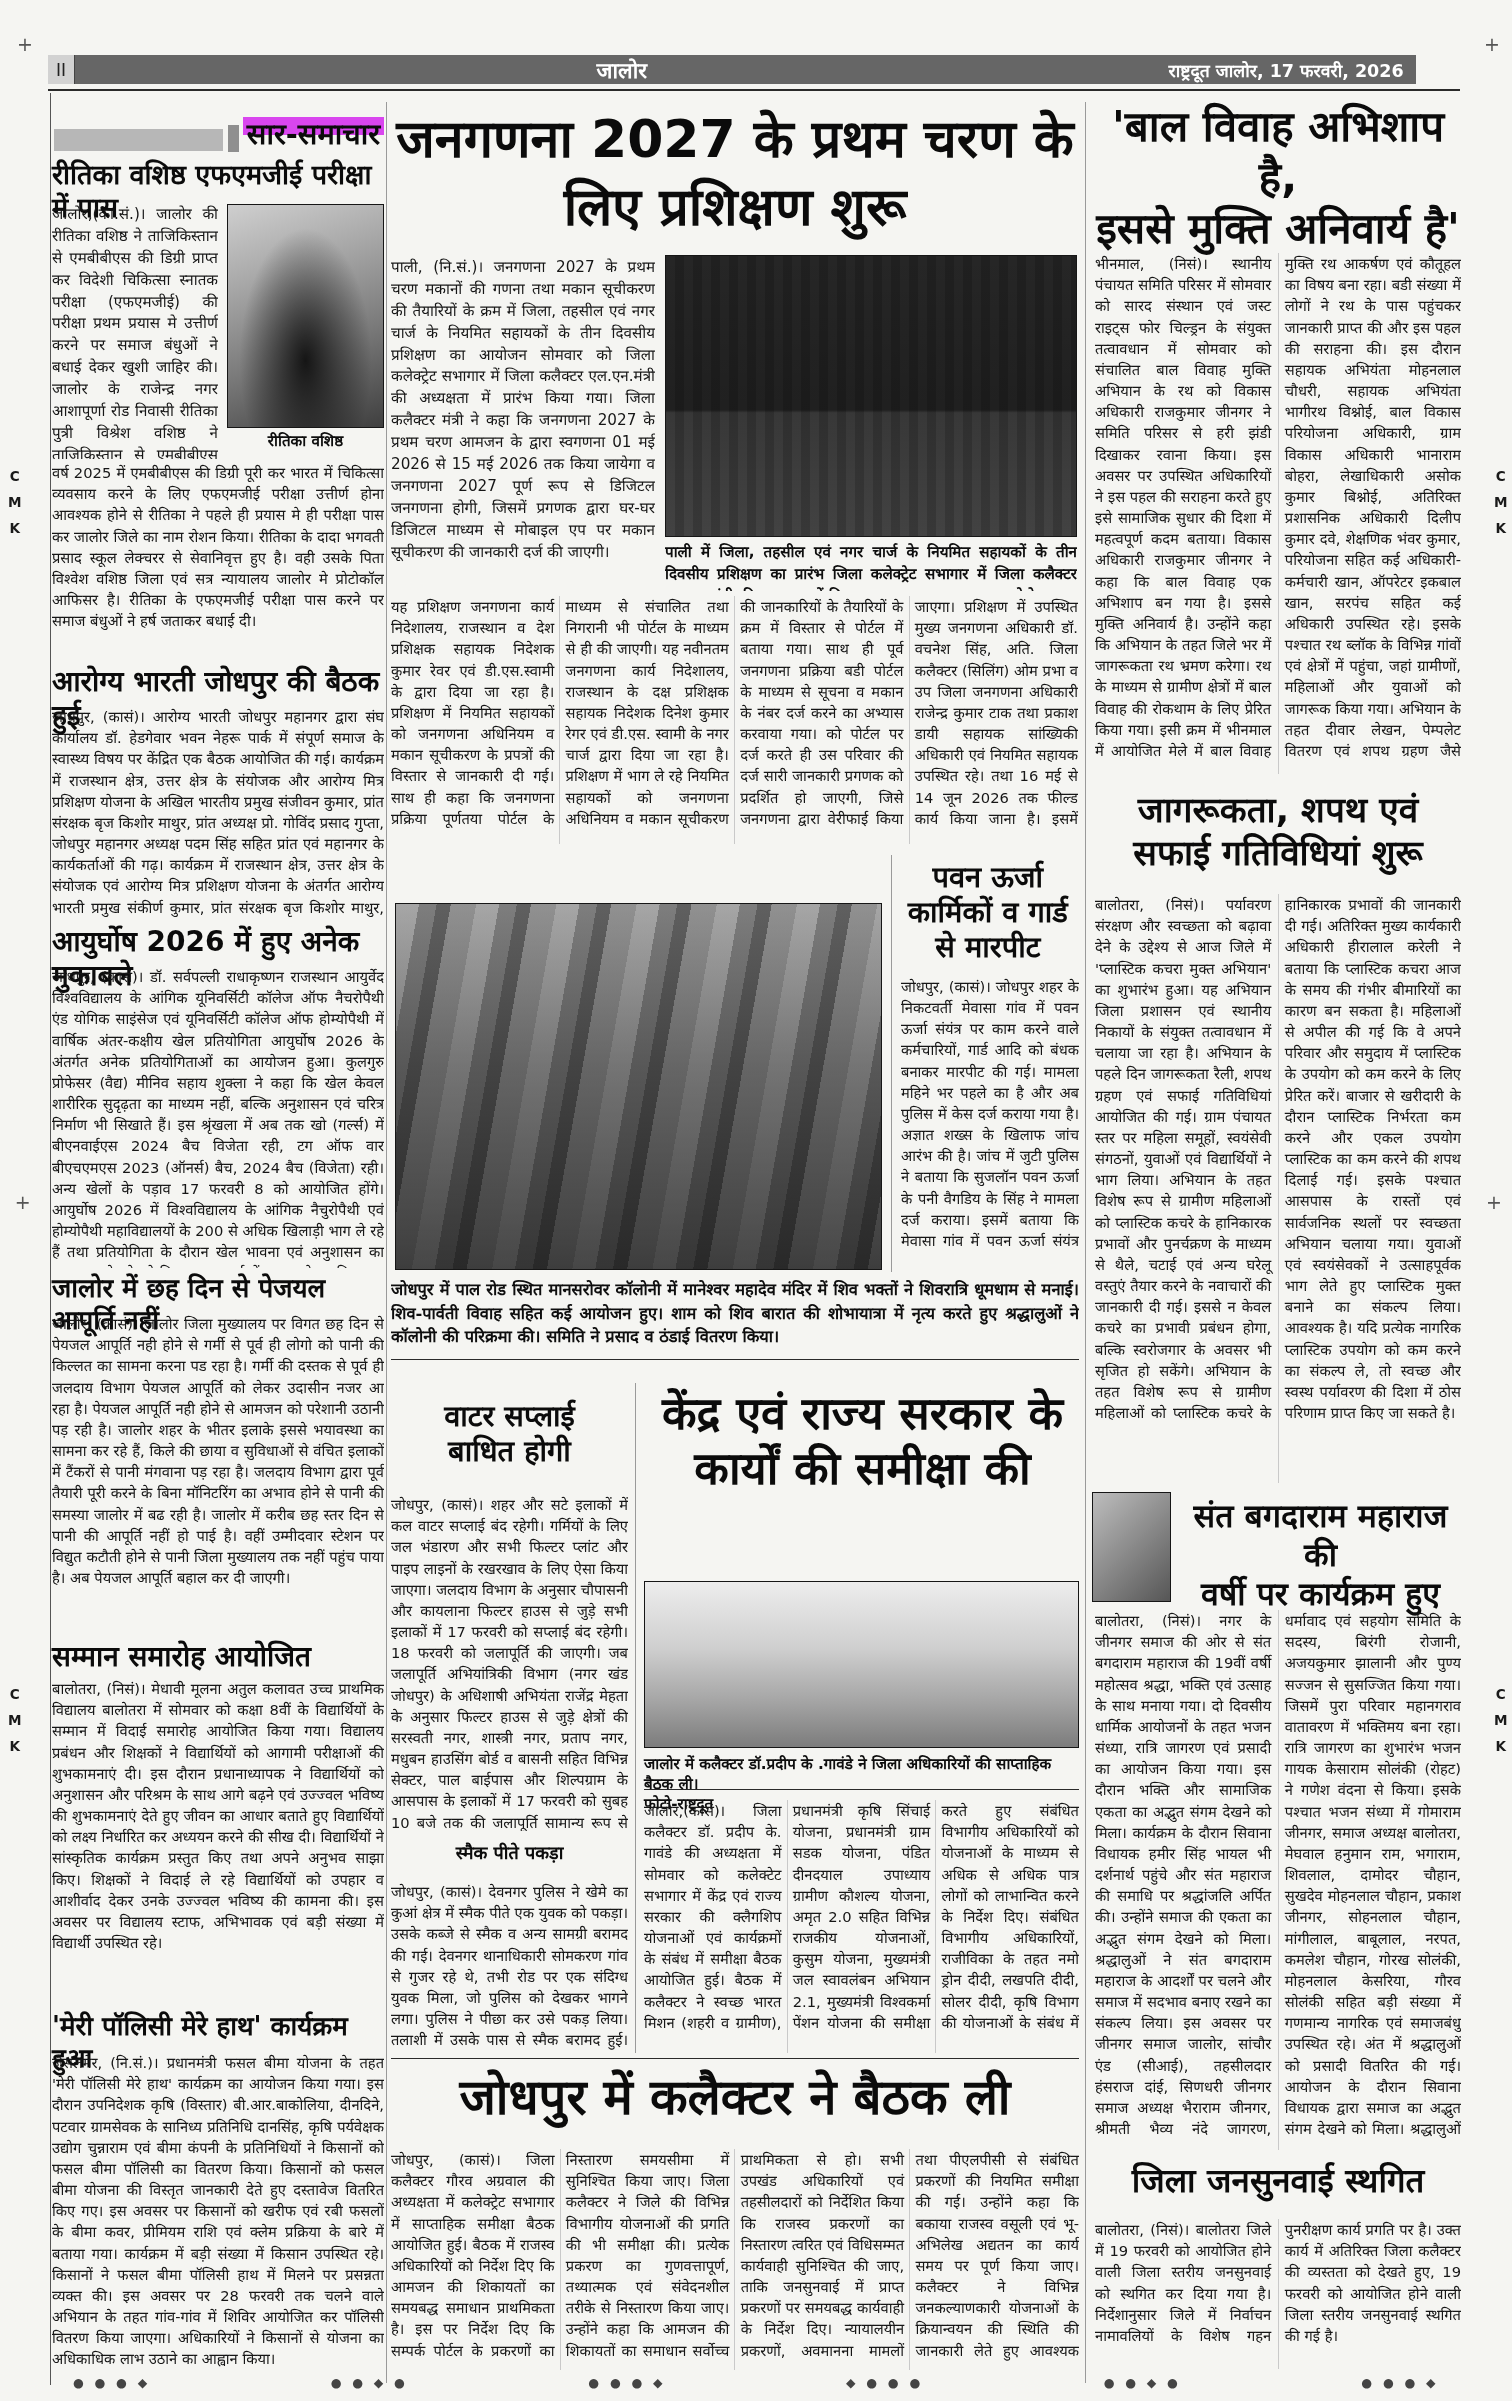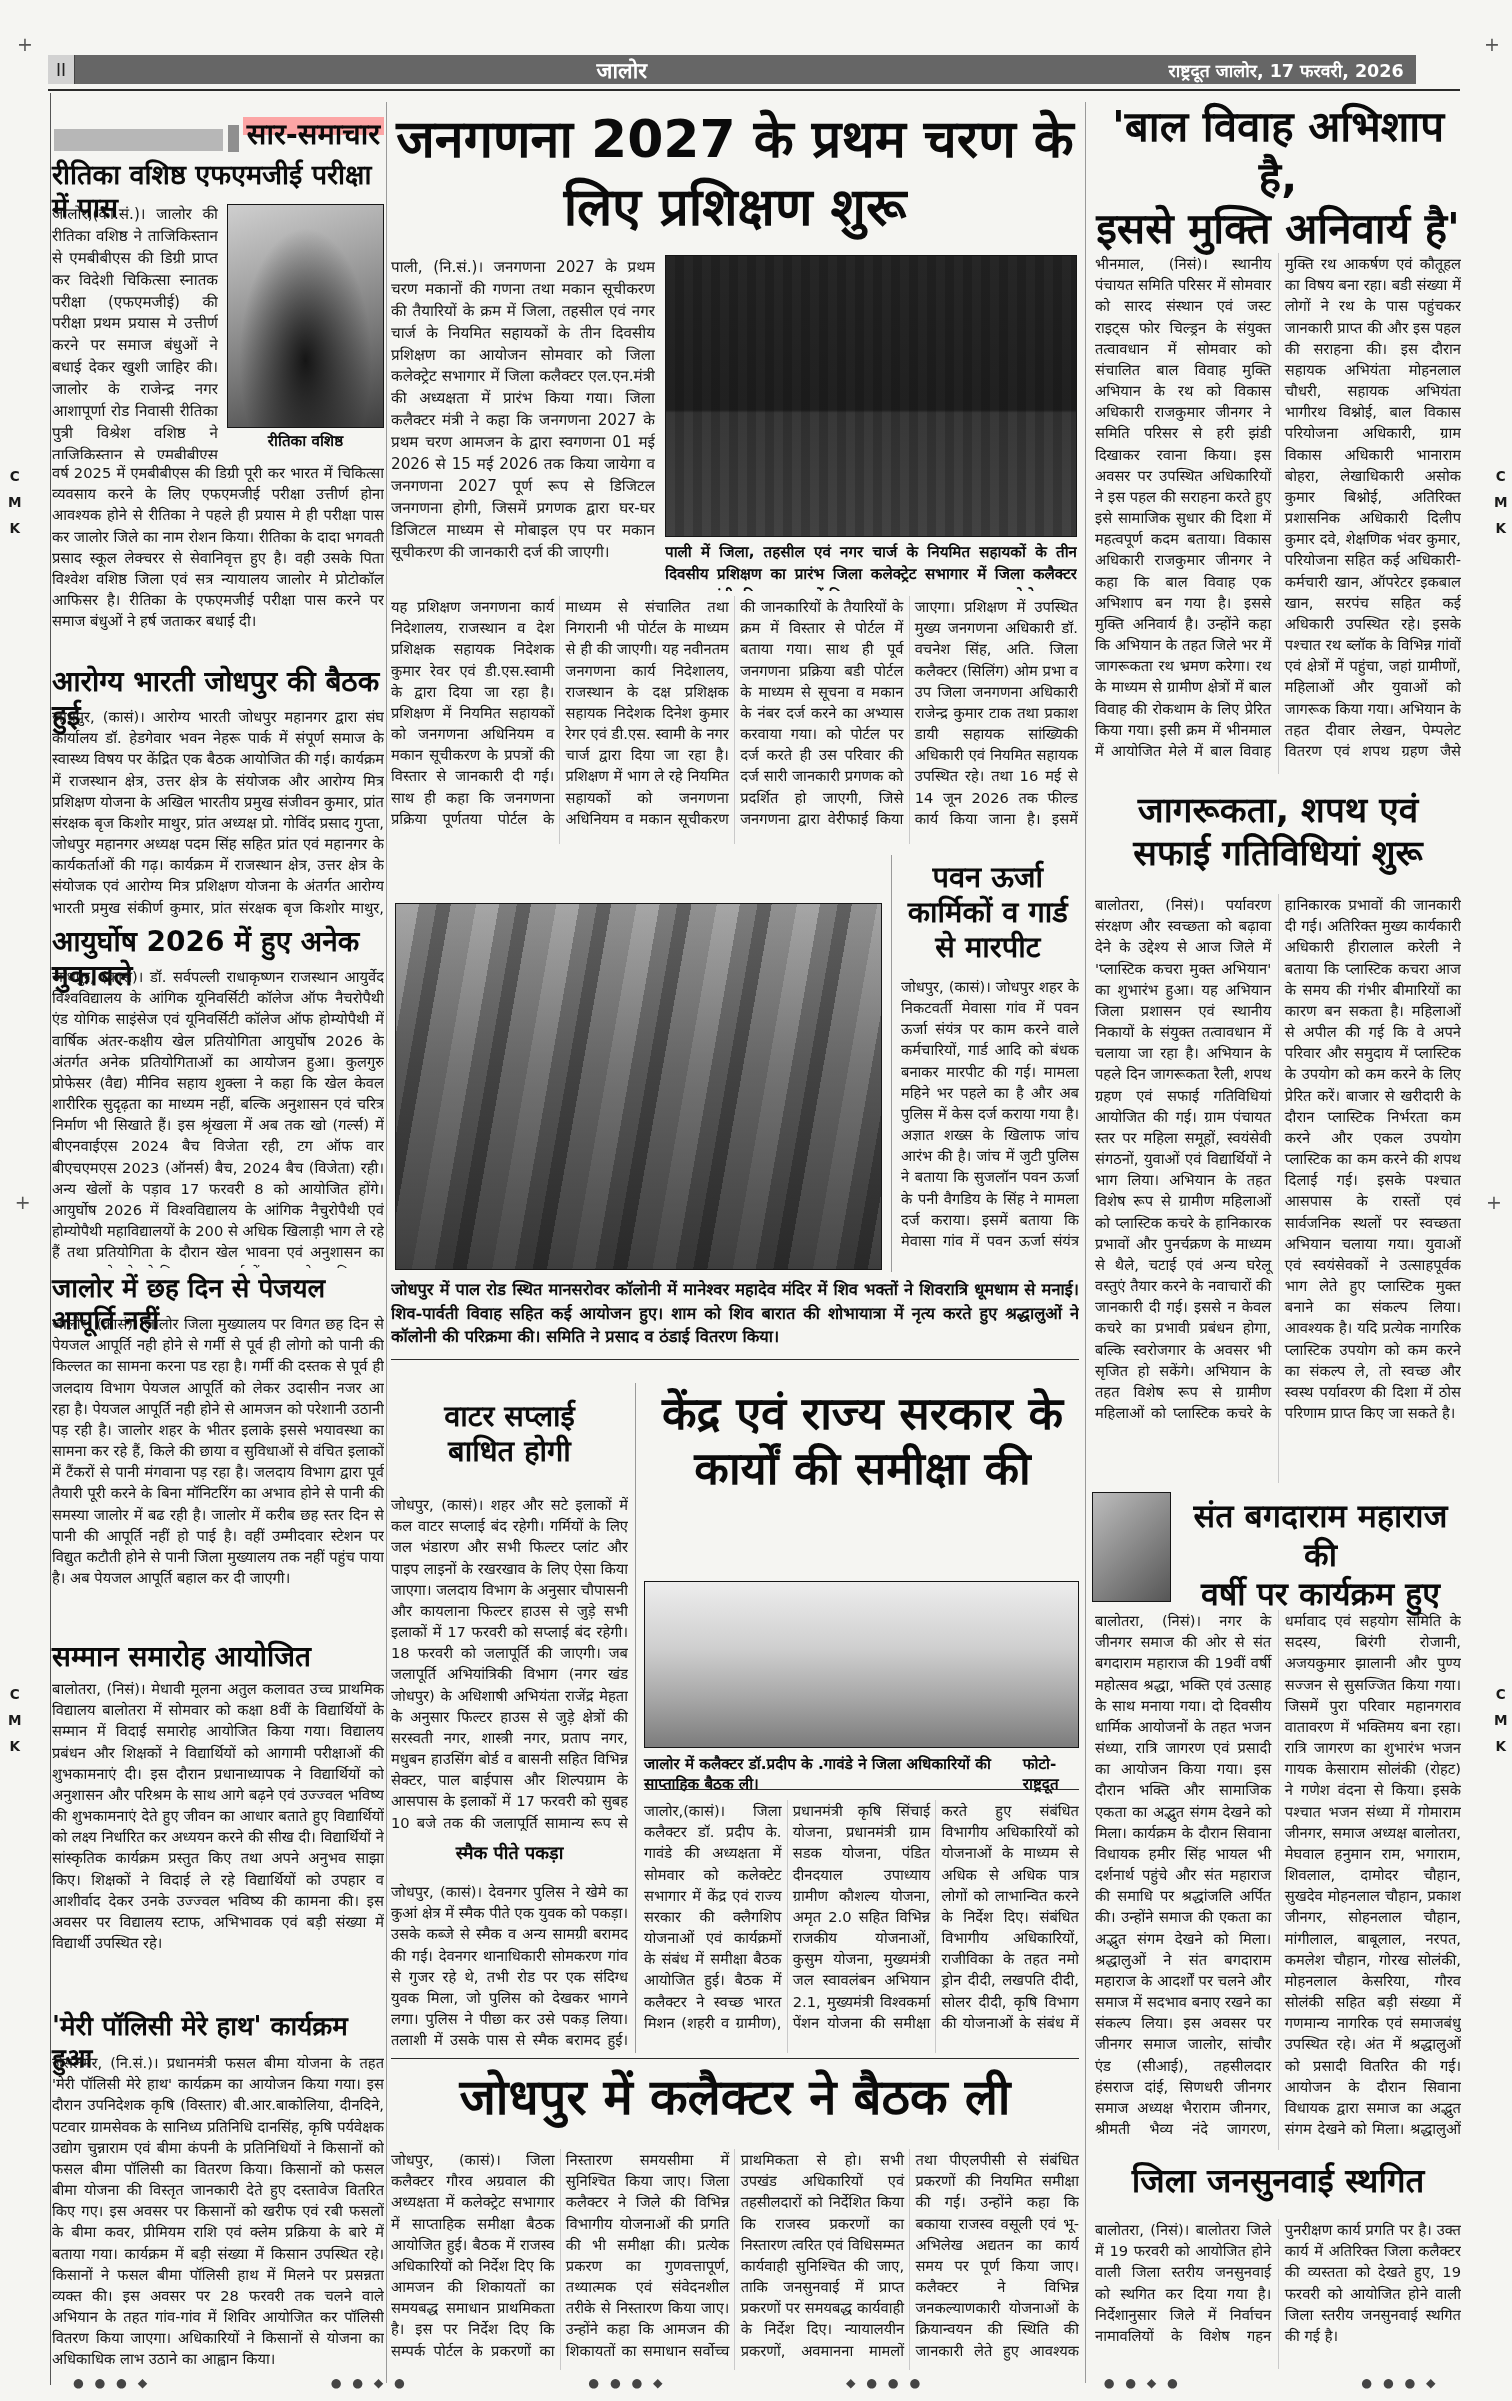--- a/index.html
+++ b/index.html
@@ -51,21 +51,21 @@
     <div style="padding-right:12.4px;font-size:17.5px;font-weight:700;">राष्ट्रदूत जालोर, 17 फरवरी, 2026</div>
   </div>
   <div class="abs rule" style="left:48px;top:89px;width:1412px;height:1.7px;"></div>
 
   <div class="abs" style="left:50px;top:93px;width:1.1px;height:2292px;background:#555;"></div>
   <div class="abs" style="left:386px;top:102px;width:1.1px;height:2281px;background:#9a9a9a;"></div>
   <div class="abs" style="left:1085px;top:102px;width:1.1px;height:2281px;background:#9a9a9a;"></div>
 
   <div class="abs" style="left:54px;top:129px;width:169px;height:21.5px;background:#b7b7b7;"></div>
   <div class="abs" style="left:228px;top:125px;width:11.3px;height:27px;background:#8f8f8f;"></div>
-  <div class="abs hl center" style="left:243px;top:117px;width:141px;height:18px;background:#fca5a5;font-size:29px;line-height:35px;">सार-समाचार</div>
+  <div class="abs hl center" style="left:243px;top:117px;width:141px;height:18px;background:#d946ef;font-size:29px;line-height:35px;">सार-समाचार</div>
 
   <div class="abs hl" style="left:52px;top:159px;width:333px;font-size:27px;">रीतिका वशिष्ठ एफएमजीई परीक्षा में पास</div>
   <div class="abs body-text" style="left:52px;top:204px;width:166px;height:255px;font-size:15.2px;">जालोर,(का.सं.)। जालोर की रीतिका वशिष्ठ ने ताजिकिस्तान से एमबीबीएस की डिग्री प्राप्त कर विदेशी चिकित्सा स्नातक परीक्षा (एफएमजीई) की परीक्षा प्रथम प्रयास मे उत्तीर्ण करने पर समाज बंधुओं ने बधाई देकर खुशी जाहिर की। जालोर के राजेन्द्र नगर आशापूर्णा रोड निवासी रीतिका पुत्री विश्रेश वशिष्ठ ने ताजिकिस्तान से एमबीबीएस की डिग्री प्राप्त की।</div>
   <div class="abs photo" style="left:227px;top:204px;width:157px;height:224px;background:linear-gradient(160deg,#cfcfcf 0%,#a8a8a8 30%,#7b7b7b 62%,#3f3f3f 100%),radial-gradient(ellipse at 50% 70%,#2e2e2e 0%,transparent 60%);background-blend-mode:multiply;"></div>
   <div class="abs caption center" style="left:227px;top:430px;width:157px;font-size:15.2px;">रीतिका वशिष्ठ</div>
   <div class="abs body-text" style="left:52px;top:462px;width:332px;height:196px;">वर्ष 2025 में एमबीबीएस की डिग्री पूरी कर भारत में चिकित्सा व्यवसाय करने के लिए एफएमजीई परीक्षा उत्तीर्ण होना आवश्यक होने से रीतिका ने पहले ही प्रयास मे ही परीक्षा पास कर जालोर जिले का नाम रोशन किया। रीतिका के दादा भगवती प्रसाद स्कूल लेक्चरर से सेवानिवृत्त हुए है। वही उसके पिता विश्वेश वशिष्ठ जिला एवं सत्र न्यायालय जालोर मे प्रोटोकॉल आफिसर है। रीतिका के एफएमजीई परीक्षा पास करने पर समाज बंधुओं ने हर्ष जताकर बधाई दी।</div>
 
   <div class="abs hl" style="left:52px;top:665px;width:333px;font-size:28px;">आरोग्य भारती जोधपुर की बैठक हुई</div>
   <div class="abs body-text" style="left:52px;top:706px;width:332px;height:213px;">जोधपुर, (कासं)। आरोग्य भारती जोधपुर महानगर द्वारा संघ कार्यालय डॉ. हेडगेवार भवन नेहरू पार्क में संपूर्ण समाज के स्वास्थ्य विषय पर केंद्रित एक बैठक आयोजित की गई। कार्यक्रम में राजस्थान क्षेत्र, उत्तर क्षेत्र के संयोजक और आरोग्य मित्र प्रशिक्षण योजना के अखिल भारतीय प्रमुख संजीवन कुमार, प्रांत संरक्षक बृज किशोर माथुर, प्रांत अध्यक्ष प्रो. गोविंद प्रसाद गुप्ता, जोधपुर महानगर अध्यक्ष पदम सिंह सहित प्रांत एवं महानगर के कार्यकर्ताओं की गढ़। कार्यक्रम में राजस्थान क्षेत्र, उत्तर क्षेत्र के संयोजक एवं आरोग्य मित्र प्रशिक्षण योजना के अंतर्गत आरोग्य भारती प्रमुख संकीर्ण कुमार, प्रांत संरक्षक बृज किशोर माथुर, प्रांत अध्यक्ष प्रो. गोविंद। बैठक का शुभारंभ विधिवत मंगलाचरण एवं धन्वंतरि वंदना के साथ हुआ। इस दौरान आरोग्य भारती का उद्देश्य केवल औषधि का उपचार नहीं, बल्कि समाज के प्रत्येक व्यक्ति को शारीरिक, मानसिक, सामाजिक और आध्यात्मिक रूप से स्वस्थ बनाने की दिशा में कार्य करना है। स्वस्थ जीवन शैली, घर-घर आयुर्वेद, स्वास्थ्य रक्षा समिति के माध्यम से समाज के आरोग्य, कल्याण और स्वास्थ्य संस्कार आदि विषयों पर चर्चा हुई। इस अवसर पर जोधपुर प्रांत अध्यक्ष प्रो. गोविन्द प्रसाद गुप्ता ने आरोग्य भारती जोधपुर द्वारा संचालित गतिविधियों की विस्तृत जानकारी प्रस्तुत की।</div>
 
@@ -105,21 +105,21 @@
   <div class="abs hl center pre" style="left:391px;top:1399px;width:237px;font-size:29px;">वाटर सप्लाई
 बाधित होगी</div>
   <div class="abs body-text" style="left:391px;top:1494px;width:237px;height:337px;">जोधपुर, (कासं)। शहर और सटे इलाकों में कल वाटर सप्लाई बंद रहेगी। गर्मियों के लिए जल भंडारण और सभी फिल्टर प्लांट और पाइप लाइनों के रखरखाव के लिए ऐसा किया जाएगा। जलदाय विभाग के अनुसार चौपासनी और कायलाना फिल्टर हाउस से जुड़े सभी इलाकों में 17 फरवरी को सप्लाई बंद रहेगी। 18 फरवरी को जलापूर्ति की जाएगी। जब जलापूर्ति अभियांत्रिकी विभाग (नगर खंड जोधपुर) के अधिशाषी अभियंता राजेंद्र मेहता के अनुसार फिल्टर हाउस से जुड़े क्षेत्रों की सरस्वती नगर, शास्त्री नगर, प्रताप नगर, मधुबन हाउसिंग बोर्ड व बासनी सहित विभिन्न सेक्टर, पाल बाईपास और शिल्पग्राम के आसपास के इलाकों में 17 फरवरी को सुबह 10 बजे तक की जलापूर्ति सामान्य रूप से होगी।जबकि 18 फरवरी की जलापूर्ति अब 19 फरवरी को होगी। 19 फरवरी की जलापूर्ति 20 फरवरी को होगी।</div>
   <div class="abs hl center" style="left:391px;top:1842px;width:237px;font-size:18px;">स्मैक पीते पकड़ा</div>
   <div class="abs body-text" style="left:391px;top:1881px;width:237px;height:169px;">जोधपुर, (कासं)। देवनगर पुलिस ने खेमे का कुआं क्षेत्र में स्मैक पीते एक युवक को पकड़ा। उसके कब्जे से स्मैक व अन्य सामग्री बरामद की गई। देवनगर थानाधिकारी सोमकरण गांव से गुजर रहे थे, तभी रोड पर एक संदिग्ध युवक मिला, जो पुलिस को देखकर भागने लगा। पुलिस ने पीछा कर उसे पकड़ लिया। तलाशी में उसके पास से स्मैक बरामद हुई। पुलिस पूछताछ कर रही है कि स्मैक कहां से लाया और किसे बेचने वाला था। आरोपी के विरुद्ध एनडीपीएस एक्ट में मामला दर्ज कर जांच शुरू की गई। उसे एक जीवन मिला, स्वच्छ</div>
   <div class="abs" style="left:635px;top:1383px;width:1.1px;height:670px;background:#9a9a9a;"></div>
 
   <div class="abs hl center pre" style="left:647px;top:1387px;width:431px;font-size:45px;">केंद्र एवं राज्य सरकार के
 कार्यों की समीक्षा की</div>
   <div class="abs photo" style="left:644px;top:1581px;width:435px;height:167px;background:linear-gradient(180deg,#ededed 0%,#cfcfcf 40%,#a8a8a8 70%,#7c7c7c 100%),repeating-linear-gradient(90deg,transparent 0 34px,#00000022 34px 40px);"></div>
-  <div class="abs" style="left:644px;top:1753px;width:435px;display:flex;justify-content:center;">
+  <div class="abs" style="left:644px;top:1753px;width:435px;display:flex;justify-content:center;flex-direction:column;">
     <span class="caption" style="font-size:15.2px;">जालोर में कलैक्टर डॉ.प्रदीप के .गावंडे ने जिला अधिकारियों की साप्ताहिक बैठक ली।</span>
     <span class="credit" style="font-size:15.2px;">फोटो-राष्ट्रदूत</span>
   </div>
   <div class="abs rule" style="left:644px;top:1789px;width:435px;height:1.1px;"></div>
   <div class="abs body-text cols3" style="left:644px;top:1800px;width:435px;height:253px;">जालोर,(कासं)। जिला कलैक्टर डॉ. प्रदीप के. गावंडे की अध्यक्षता में सोमवार को कलेक्टेट सभागार में केंद्र एवं राज्य सरकार की क्लैगशिप योजनाओं एवं कार्यक्रमों के संबंध में समीक्षा बैठक आयोजित हुई। बैठक में कलैक्टर ने स्वच्छ भारत मिशन (शहरी व ग्रामीण), प्रधानमंत्री कृषि सिंचाई योजना, प्रधानमंत्री ग्राम सडक योजना, पंडित दीनदयाल उपाध्याय ग्रामीण कौशल्य योजना, अमृत 2.0 सहित विभिन्न राजकीय योजनाओं, कुसुम योजना, मुख्यमंत्री जल स्वावलंबन अभियान 2.1, मुख्यमंत्री विश्वकर्मा पेंशन योजना की समीक्षा करते हुए संबंधित विभागीय अधिकारियों को योजनाओं के माध्यम से अधिक से अधिक पात्र लोगों को लाभान्वित करने के निर्देश दिए। संबंधित विभागीय अधिकारियों, राजीविका के तहत नमो ड्रोन दीदी, लखपति दीदी, सोलर दीदी, कृषि विभाग की योजनाओं के संबंध में जानकारी ली। उन्होंने कहा कि योजनाओं का लाभ पात्र व्यक्तियों तक समय पर पहुंचाना सुनिश्चित किया जाए। बैठक में अतिरिक्त जिला कलैक्टर, जिला परिषद सीईओ सहित विभिन्न विभागों के अधिकारी मौजूद रहे।</div>
 
   <div class="abs rule" style="left:391px;top:2058px;width:688px;height:1.1px;"></div>
   <div class="abs hl center" style="left:391px;top:2068px;width:688px;font-size:49px;">जोधपुर में कलैक्टर ने बैठक ली</div>
   <div class="abs body-text cols4" style="left:391px;top:2149px;width:688px;height:221px;">जोधपुर, (कासं)। जिला कलैक्टर गौरव अग्रवाल की अध्यक्षता में कलेक्ट्रेट सभागार में साप्ताहिक समीक्षा बैठक आयोजित हुई। बैठक में राजस्व अधिकारियों को निर्देश दिए कि आमजन की शिकायतों का समयबद्ध समाधान प्राथमिकता है। इस पर निर्देश दिए कि सम्पर्क पोर्टल के प्रकरणों का निस्तारण समयसीमा में सुनिश्चित किया जाए। जिला कलैक्टर ने जिले की विभिन्न विभागीय योजनाओं की प्रगति की भी समीक्षा की। प्रत्येक प्रकरण का गुणवत्तापूर्ण, तथ्यात्मक एवं संवेदनशील तरीके से निस्तारण किया जाए। उन्होंने कहा कि आमजन की शिकायतों का समाधान सर्वोच्च प्राथमिकता से हो। सभी उपखंड अधिकारियों एवं तहसीलदारों को निर्देशित किया कि राजस्व प्रकरणों का निस्तारण त्वरित एवं विधिसम्मत कार्यवाही सुनिश्चित की जाए, ताकि जनसुनवाई में प्राप्त प्रकरणों पर समयबद्ध कार्यवाही के निर्देश दिए। न्यायालयीन प्रकरणों, अवमानना मामलों तथा पीएलपीसी से संबंधित प्रकरणों की नियमित समीक्षा की गई। उन्होंने कहा कि बकाया राजस्व वसूली एवं भू-अभिलेख अद्यतन का कार्य समय पर पूर्ण किया जाए। कलैक्टर ने विभिन्न जनकल्याणकारी योजनाओं के क्रियान्वयन की स्थिति की जानकारी लेते हुए आवश्यक दिशा-निर्देश दिए। बैठक में मुख्यमंत्री बजट घोषणाओं की प्रगति पर भी चर्चा की गई। निर्धारित समय-सीमा में भूमि आवंटन की प्रक्रिया पूर्ण करें। उन्होंने कहा कि बजट घोषणाओं का क्रियान्वयन समय पर प्रगतिरत रखा जाए। बैठक में अतिरिक्त जिला कलैक्टर प्रथम, द्वितीय, समस्त उपखंड अधिकारी, तहसीलदार एवं विभिन्न विभागों के जिला स्तरीय अधिकारी उपस्थित रहे। अंत में न्यायालय में लंबित प्रकरणों की भी समीक्षा की गई।</div>
 

